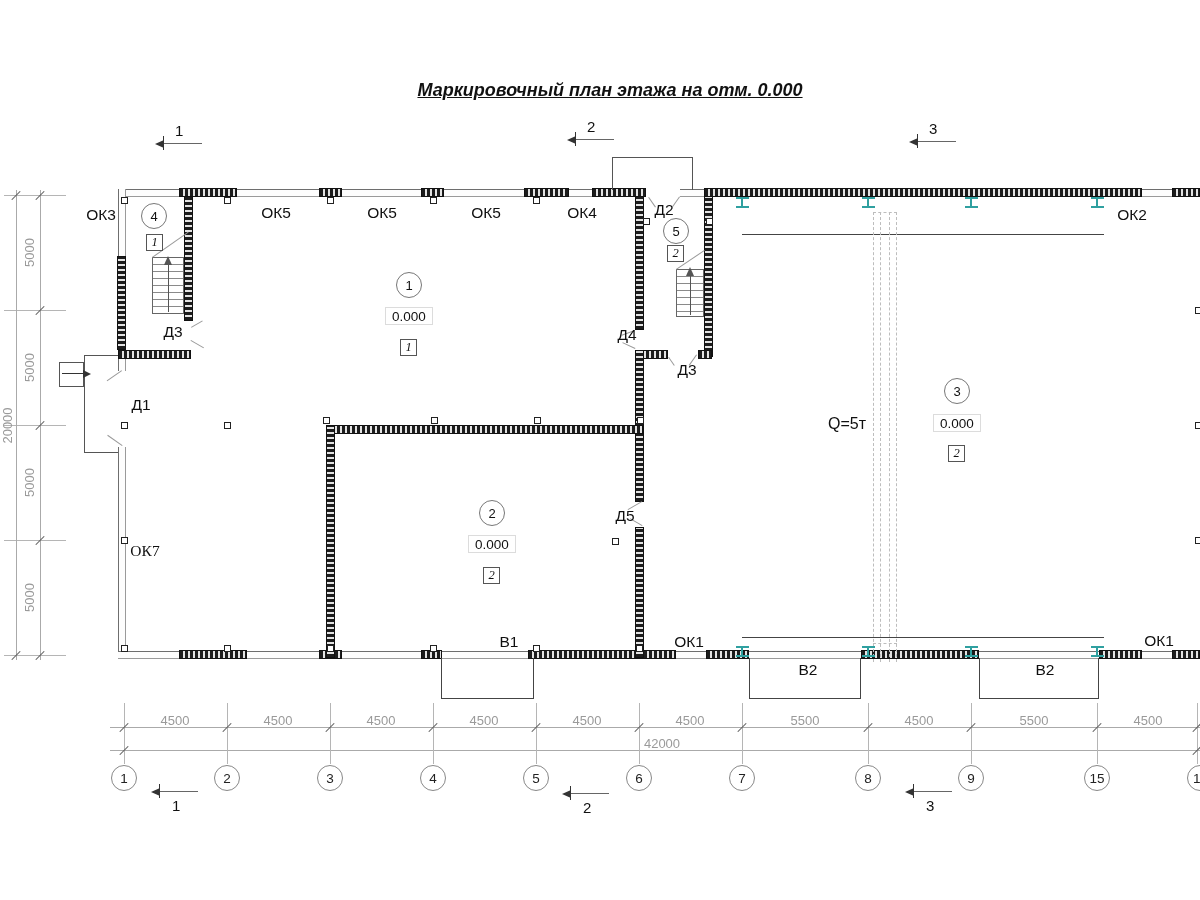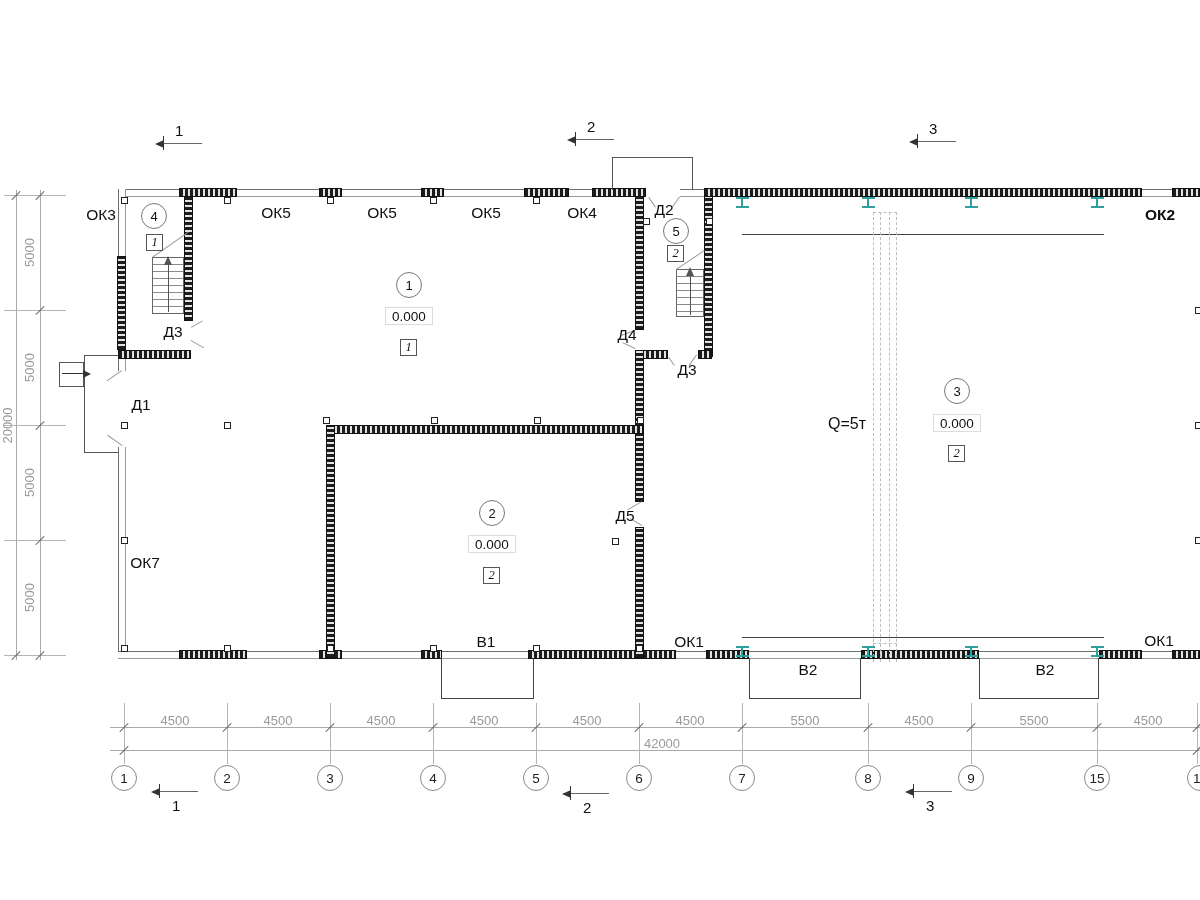--- a/index.html
+++ b/index.html
@@ -54,20 +54,21 @@
          background-size:13px 2px,13px 2px,2px 7px;background-position:0 0,0 9px,5.5px 2px;}
   .leader{position:absolute;height:0;border-top:1px solid #999;transform-origin:0 0;}
   .title{position:absolute;left:370px;top:80px;width:480px;text-align:center;font-size:18px;
          font-style:italic;font-weight:600;text-decoration:underline;color:#111;}
 </style>
 </head>
 <body>
 
 <div id="plan">
 
+  <div class="title">Маркировочный план этажа на отм. 0.000</div>
 
   <div class="exth" style="left:4px;top:195px;width:62px;"></div>
   <div class="exth" style="left:4px;top:310px;width:62px;"></div>
   <div class="exth" style="left:4px;top:425px;width:62px;"></div>
   <div class="exth" style="left:4px;top:540px;width:62px;"></div>
   <div class="exth" style="left:4px;top:655px;width:62px;"></div>
   <div class="vline" style="left:16px;top:190px;height:470px;"></div>
   <div class="vline" style="left:40px;top:190px;height:470px;"></div>
   <span class="dimlbl" style="left:9px;top:245px;width:40px;transform:rotate(-90deg);">5000</span>
   <span class="dimlbl" style="left:9px;top:360px;width:40px;transform:rotate(-90deg);">5000</span>
@@ -225,28 +226,28 @@
   <div class="dashv" style="left:896px;top:212px;height:450px;"></div>
   <div class="dashh" style="left:873px;top:212px;width:24px;"></div>
   <div class="dashh" style="left:873px;top:643px;width:24px;"></div>
 
   <span class="lbl" style="left:81px;top:206px;width:40px;">ОК3</span>
   <span class="lbl" style="left:256px;top:204px;width:40px;">ОК5</span>
   <span class="lbl" style="left:362px;top:204px;width:40px;">ОК5</span>
   <span class="lbl" style="left:466px;top:204px;width:40px;">ОК5</span>
   <span class="lbl" style="left:562px;top:204px;width:40px;">ОК4</span>
   <span class="lbl" style="left:649px;top:201px;width:30px;">Д2</span>
-  <span class="lbl" style="left:1139px;top:206px;width:42px;font-weight:bold;">ОК2</span>
+  <span class="lbl" style="left:1111px;top:206px;width:42px;">ОК2</span>
   <span class="lbl" style="left:158px;top:323px;width:30px;">Д3</span>
   <span class="lbl" style="left:126px;top:396px;width:30px;">Д1</span>
   <span class="lbl" style="left:612px;top:326px;width:30px;">Д4</span>
   <span class="lbl" style="left:672px;top:361px;width:30px;">Д3</span>
   <span class="lbl" style="left:610px;top:507px;width:30px;">Д5</span>
-  <span class="lbl" style="left:124px;top:554px;width:42px;">ОК7</span>
-  <span class="lbl" style="left:468px;top:633px;width:36px;">В1</span>
+  <span class="lbl" style="left:124px;top:542px;width:42px;font-family:Liberation Serif, serif;">ОК7</span>
+  <span class="lbl" style="left:491px;top:633px;width:36px;">В1</span>
   <span class="lbl" style="left:668px;top:633px;width:42px;">ОК1</span>
   <span class="lbl" style="left:790px;top:661px;width:36px;">В2</span>
   <span class="lbl" style="left:1027px;top:661px;width:36px;">В2</span>
   <span class="lbl" style="left:1138px;top:632px;width:42px;">ОК1</span>
   <span class="lbl" style="left:815px;top:415px;width:64px;font-size:16px;">Q=5т</span>
 
   <div class="room-circle" style="left:396px;top:272px;">1</div>
   <div class="elev" style="left:385px;top:307px;">0.000</div>
   <div class="refbox" style="left:400px;top:339px;">1</div>
 

